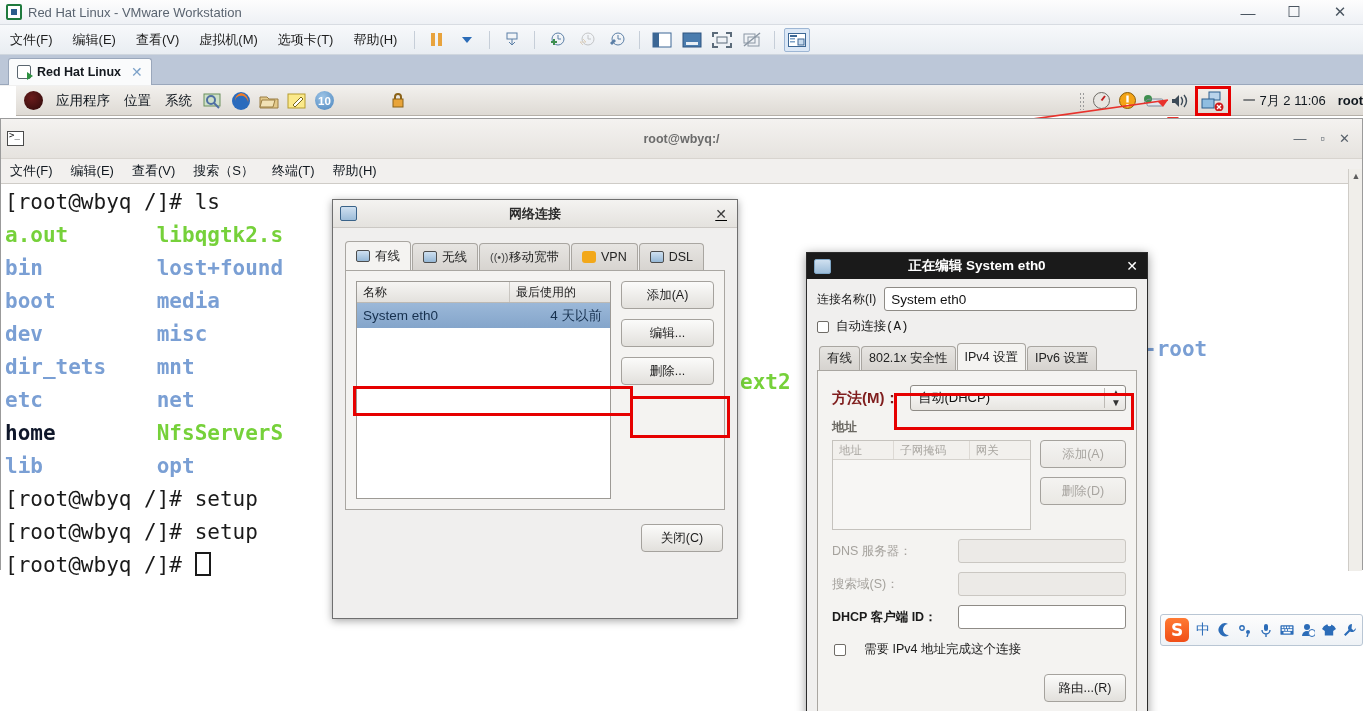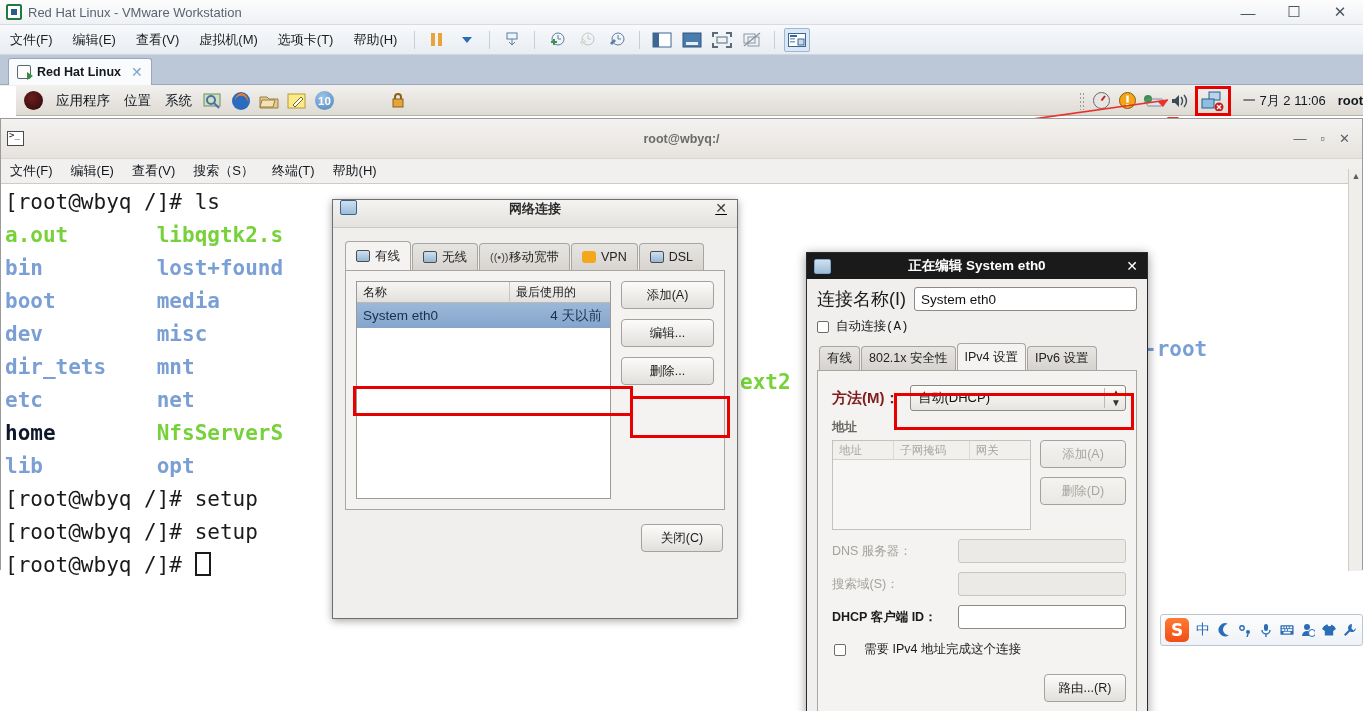--- a/index.html
+++ b/index.html
@@ -165,21 +165,21 @@
   }
 
   
   .netdlg{
     position:absolute; left:332px; top:113px; width:406px; height:420px;
     background:#f0efee; border:1px solid #6f6f6f;
     box-shadow:0 2px 8px rgba(0,0,0,.35);
   }
   .netdlg-title{
     height:28px; background:linear-gradient(#f4f3f1,#e4e2de);
-    display:flex;position:relative;border-bottom:1px solid #cbc8c4;text-decoration:underline;
+    display:flex;align-items:center;position:relative;border-bottom:1px solid #cbc8c4;text-decoration:underline;
   }
   .netdlg-title .t{
     position:absolute;left:0;right:0;text-align:center;font-weight:bold;font-size:13px;color:#2b2b2b;
   }
   .netdlg-title .x{ margin-left:auto;padding-right:10px;color:#3b3b3b;font-size:14px;z-index:2;}
   .net-ico-sm{
     width:17px;height:15px;margin-left:7px;position:relative;z-index:2;
     background:linear-gradient(#cfe0f0,#9dbdd9);border:1px solid #3a6389;border-radius:2px;
   }
   .net-tabs{ display:flex; margin:13px 0 0 12px; align-items:flex-end; }
@@ -238,21 +238,21 @@
   .editdlg-title .t{
     position:absolute;left:0;right:0;text-align:center;color:#fff;font-weight:bold;font-size:13.5px;
   }
   .editdlg-title .x{ margin-left:auto;padding-right:9px;color:#fff;font-size:14px;z-index:2; }
   .editdlg-title .ico{
     width:17px;height:15px;margin-left:7px;z-index:2;
     background:linear-gradient(#cfe0f0,#9dbdd9);border:1px solid #7fa6c6;border-radius:2px;
   }
   .ed-body{ padding:8px 10px; }
   .row-name{ display:flex;align-items:center;gap:8px; margin-bottom:7px;}
-  .row-name label{ font-size:18px;color:#1a1a1a; }
+  .row-name label{ font-size:12px;color:#1a1a1a; }
   .txtinput{
     flex:1;height:24px;background:#fff;border:1px solid #8e8b86;border-radius:3px;
     font-size:13.5px;color:#111;padding:0 6px;display:flex;align-items:center;
   }
   .row-check{ display:flex;align-items:center;gap:7px;margin-bottom:8px;font-family:Liberation Mono, monospace;}
   .cbox{ width:12px;height:12px;border:1px solid #6f6c67;background:#fff;border-radius:2px;
     display:flex;align-items:center;justify-content:center;font-size:10px;color:#222; }
   .row-check span{ font-size:12.5px;color:#1a1a1a; }
   .ed-tabs{ display:flex;align-items:flex-end; margin-left:2px; }
   .ed-tab{

